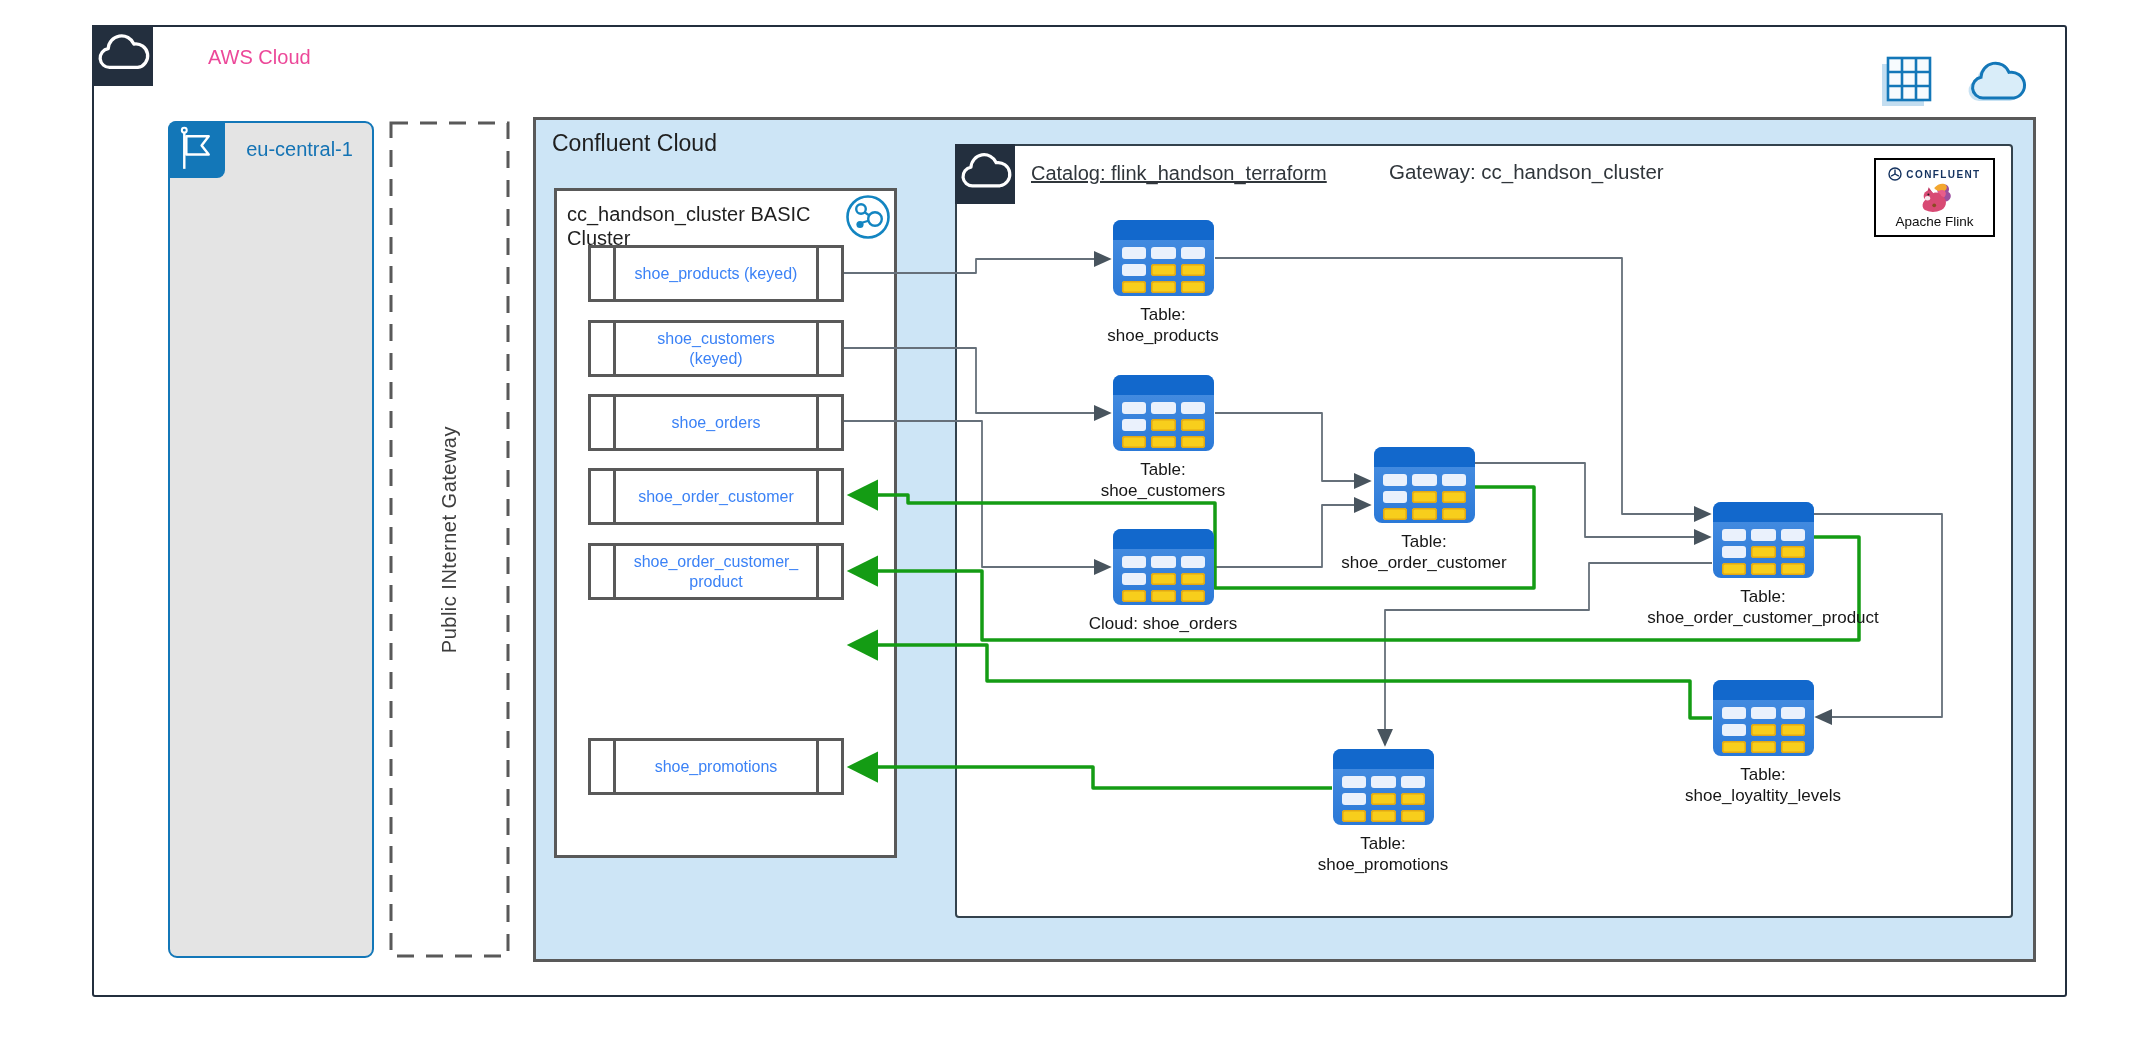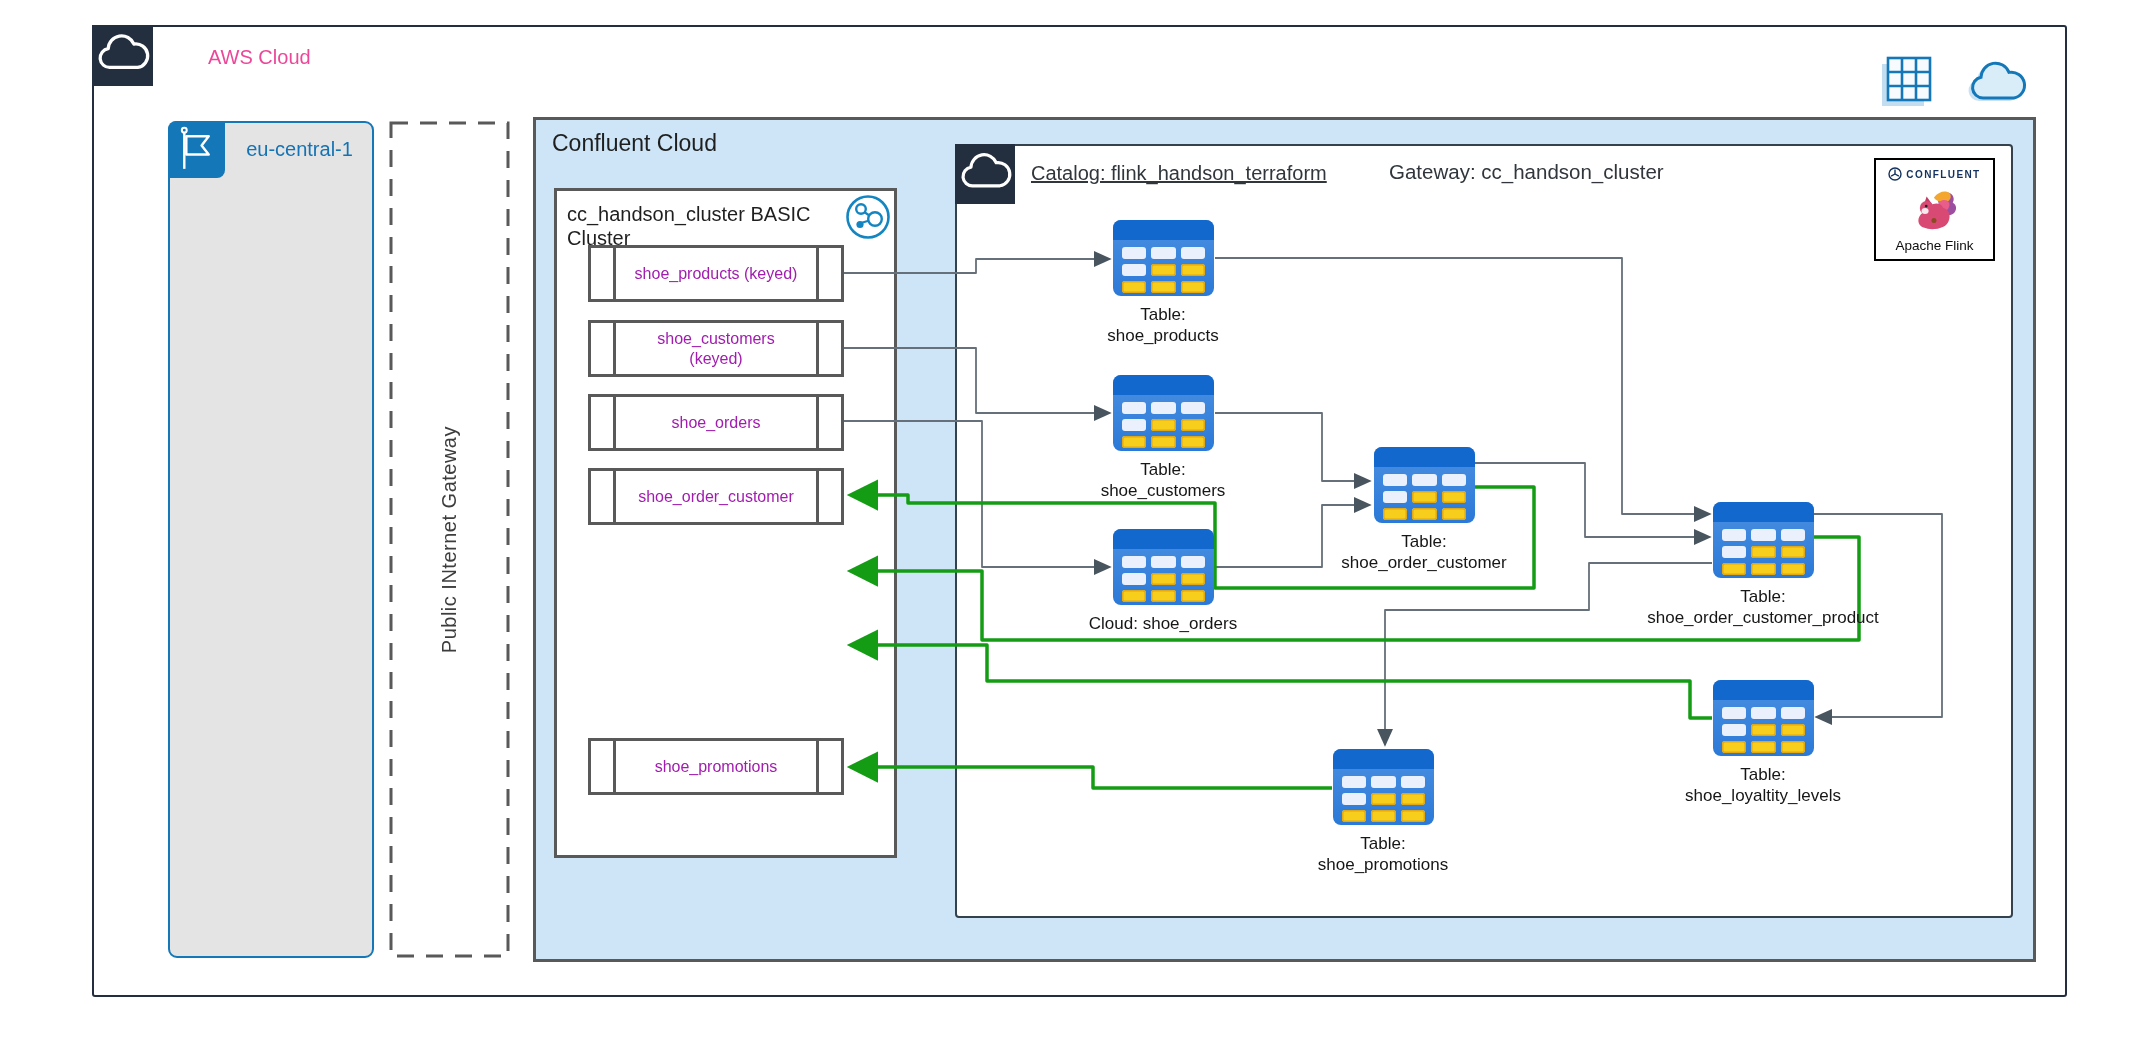--- a/index.html
+++ b/index.html
@@ -21,34 +21,34 @@
   .confluent-label{left:552px;top:130px;font-size:23px;color:#1f1f1f;}
   .cluster-box{left:554px;top:188px;width:343px;height:670px;background:#fff;border:3px solid #595959;}
   .cluster-title{left:567px;top:202px;width:272px;font-size:20px;color:#1f1f1f;line-height:1.2;}
   .flink-box{left:955px;top:144px;width:1058px;height:774px;background:#fff;border:2.5px solid #33424D;border-radius:4px;}
   .flink-cloud{left:955px;top:144px;width:60px;height:60px;background:#232F3E;}
   .catalog-label{left:1031px;top:162px;font-size:20px;color:#30363b;text-decoration:underline;}
   .database-label{left:1389px;top:160px;font-size:20.5px;color:#30363b;}
   
   .topic{left:588px;width:256px;height:57px;background:#fff;border:3px solid #595959;
          display:flex;align-items:center;justify-content:center;text-align:center;
-         font-size:16px;line-height:1.2;color:#a21caf;white-space:pre-line;}
+         font-size:16px;line-height:1.2;color:#3b82f6;white-space:pre-line;}
   .topic::before,.topic::after{content:"";position:absolute;top:0;bottom:0;width:3px;background:#595959;}
   .topic::before{left:22px}.topic::after{right:22px}
   
   .ticon{width:101px;height:76px;border-radius:8px;overflow:hidden;
          background:linear-gradient(180deg,#4A90E2 0%,#2B79D7 100%);}
   .ticon .hdr{height:20px;background:#1268CC;}
   .ticon .cells{display:grid;grid-template-columns:repeat(3,1fr);grid-auto-rows:12px;gap:5px;padding:7px 9px;}
   .ticon .cell{border-radius:3px;}
   .ticon .c-l{background:#EAF1FC;}
   .ticon .c-y{background:#F8CE1C;box-shadow:inset 0 0 0 1.5px #E2A814;}
   .tlabel{transform:translateX(-50%);text-align:center;font-size:17px;line-height:21px;color:#161616;white-space:nowrap;}
   
-  .logo-box{left:1874px;top:158px;width:121px;height:103px;background:#fff;border:2.5px solid #000;
+  .logo-box{left:1874px;top:158px;width:121px;height:79px;background:#fff;border:2.5px solid #000;
             display:flex;flex-direction:column;align-items:center;justify-content:space-between;padding:7px 4px 6px;}
   .logo-brand{display:flex;align-items:center;gap:4px;font-size:10px;letter-spacing:1.4px;color:#14325F;font-weight:600;}
   .logo-product{font-size:13.5px;font-weight:400;color:#0d0d0d;}
   .wires{left:0;top:0;pointer-events:none;}
   .lay0{z-index:0}.lay1{z-index:1}.lay2{z-index:2}.lay3{z-index:3}.lay4{z-index:4}.lay5{z-index:5}
 </style>
 </head>
 <body>
 
 <div id="canvas">
@@ -103,20 +103,22 @@
     <circle cx="16" cy="15" r="4.8" fill="#fff" stroke="#1385C1" stroke-width="2.4"></circle>
     <circle cx="30" cy="25" r="6.8" fill="#fff" stroke="#1385C1" stroke-width="2.4"></circle>
     <circle cx="15" cy="30.5" r="3.6" fill="#1385C1"></circle>
   </svg>
 
   <div class="abs topic lay3" style="top:245px">shoe_products (keyed)</div>
   <div class="abs topic lay3" style="top:320px">shoe_customers
 (keyed)</div>
   <div class="abs topic lay3" style="top:394px">shoe_orders</div>
   <div class="abs topic lay3" style="top:468px">shoe_order_customer</div>
+  <div class="abs topic lay3" style="top:543px">shoe_order_customer_
+product</div>
   <div class="abs topic lay3" style="top:738px">shoe_promotions</div>
 
   <div class="abs flink-box lay2"></div>
   <div class="abs flink-cloud lay3">
     <svg width="60" height="60" viewBox="0 0 56 56">
       <path d="M42 39H16.5a8.7 8.7 0 0 1-1.6-17.3 12.3 12.3 0 0 1 23.6-4.2A9.8 9.8 0 0 1 42 39z" fill="none" stroke="#fff" stroke-width="3" stroke-linejoin="round"></path>
     </svg>
   </div>
   <div class="abs catalog-label lay3">Catalog: flink_handson_terraform</div>
   <div class="abs database-label lay3">Gateway: cc_handson_cluster</div>

